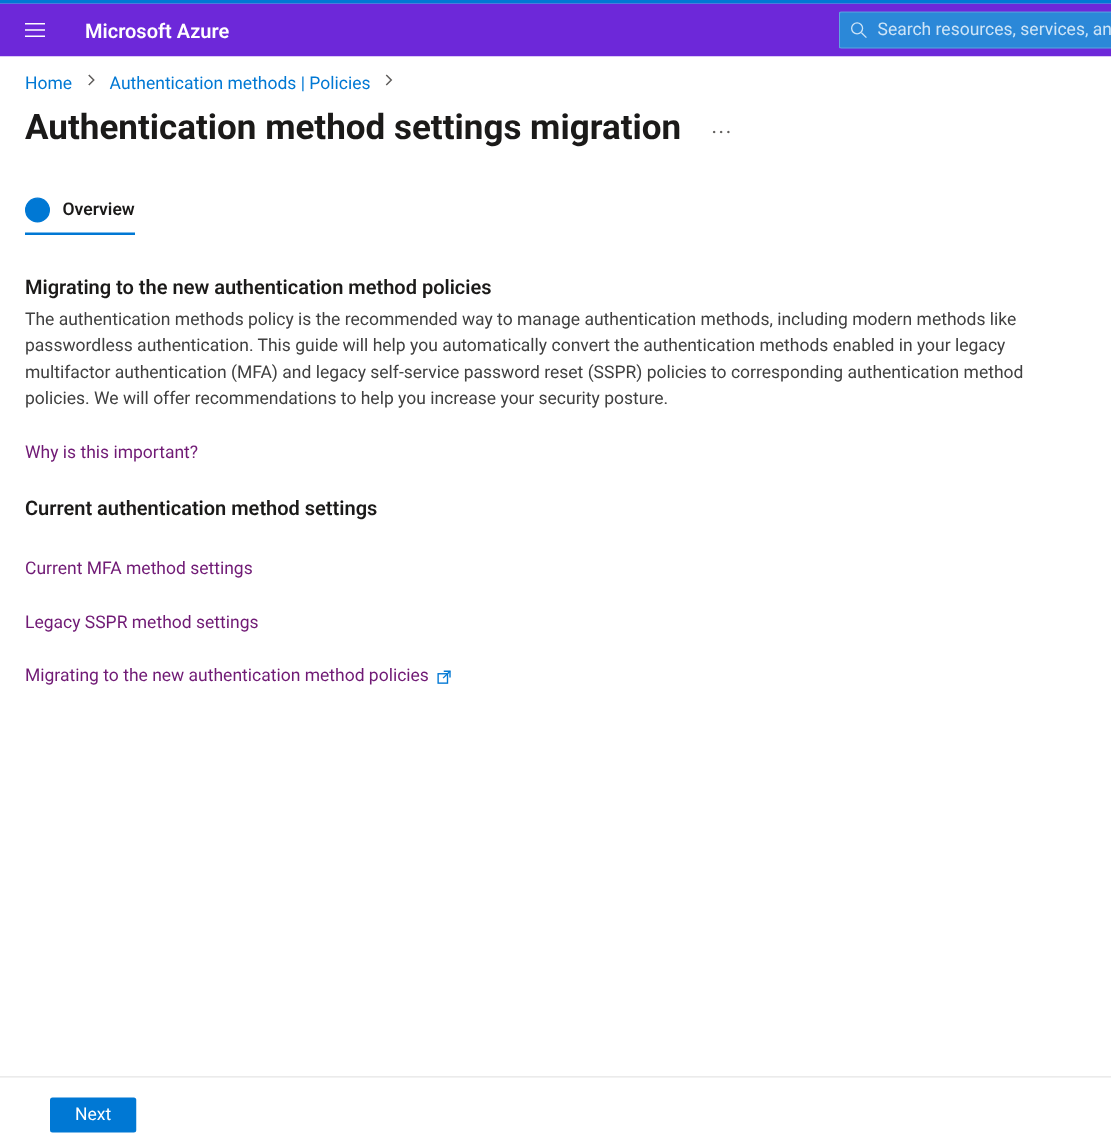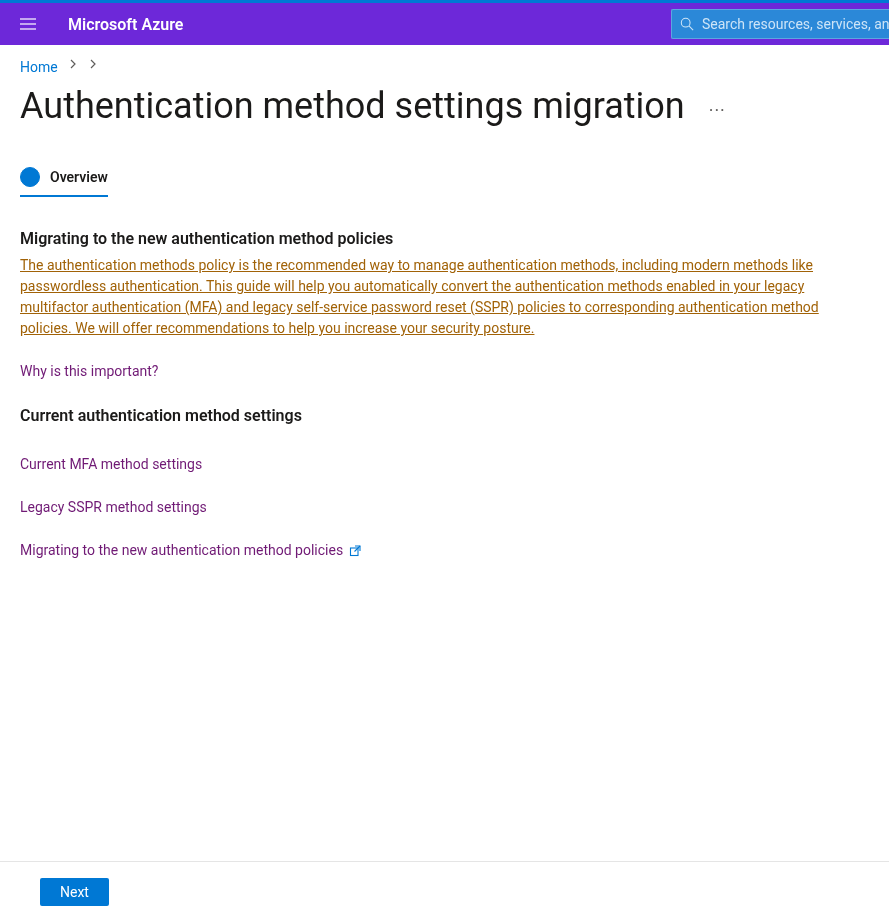--- a/index.html
+++ b/index.html
@@ -83,22 +83,22 @@
     .breadcrumb-chevron svg { width: 10px; height: 10px; display: block; }
 
     
     .page-title-row {
       padding: 4px 20px 0 20px;
       display: flex;
       align-items: center;
       gap: 24px;
     }
     .page-title {
-      font-size: 36px;
-      font-weight: 400;
+      font-size: 28px;
+      font-weight: 700;
       color: #1b1a19;
     }
     .ellipsis-btn {
       color: #605e5c;
       font-size: 18px;
       line-height: 1;
       cursor: pointer;
       letter-spacing: 1px;
       padding-top: 10px;
     }
@@ -145,23 +145,22 @@
       line-height: 1.5;
     }
     .section-heading {
       font-size: 16px;
       font-weight: 600;
       color: #1b1a19;
       margin-bottom: 4px;
     }
     .body-text {
       font-size: 14px;
-      color: #a16207;
+      color: #404040;
       max-width: 810px;
-      text-decoration: underline;
     }
     .link {
       color: #701a75;
       font-size: 14px;
       cursor: pointer;
       display: inline-flex;
       align-items: center;
       gap: 6px;
     }
     .spacer-md { height: 22px; }
@@ -210,20 +209,21 @@
   </div>
 </div>
 
 <div class="breadcrumbs">
   <span class="breadcrumb-link">Home</span>
   <span class="breadcrumb-chevron">
     <svg viewBox="0 0 10 10">
         <polyline points="3,1 7,5 3,9" fill="none" stroke="#605e5c" stroke-width="1.2"></polyline>
       </svg>
   </span>
+  <span class="breadcrumb-link">Authentication methods | Policies</span>
   <span class="breadcrumb-chevron">
     <svg viewBox="0 0 10 10">
         <polyline points="3,1 7,5 3,9" fill="none" stroke="#605e5c" stroke-width="1.2"></polyline>
       </svg>
   </span>
 </div>
 
 <div class="page-title-row">
   <h1 class="page-title">Authentication method settings migration</h1>
   <span class="ellipsis-btn">···</span>

